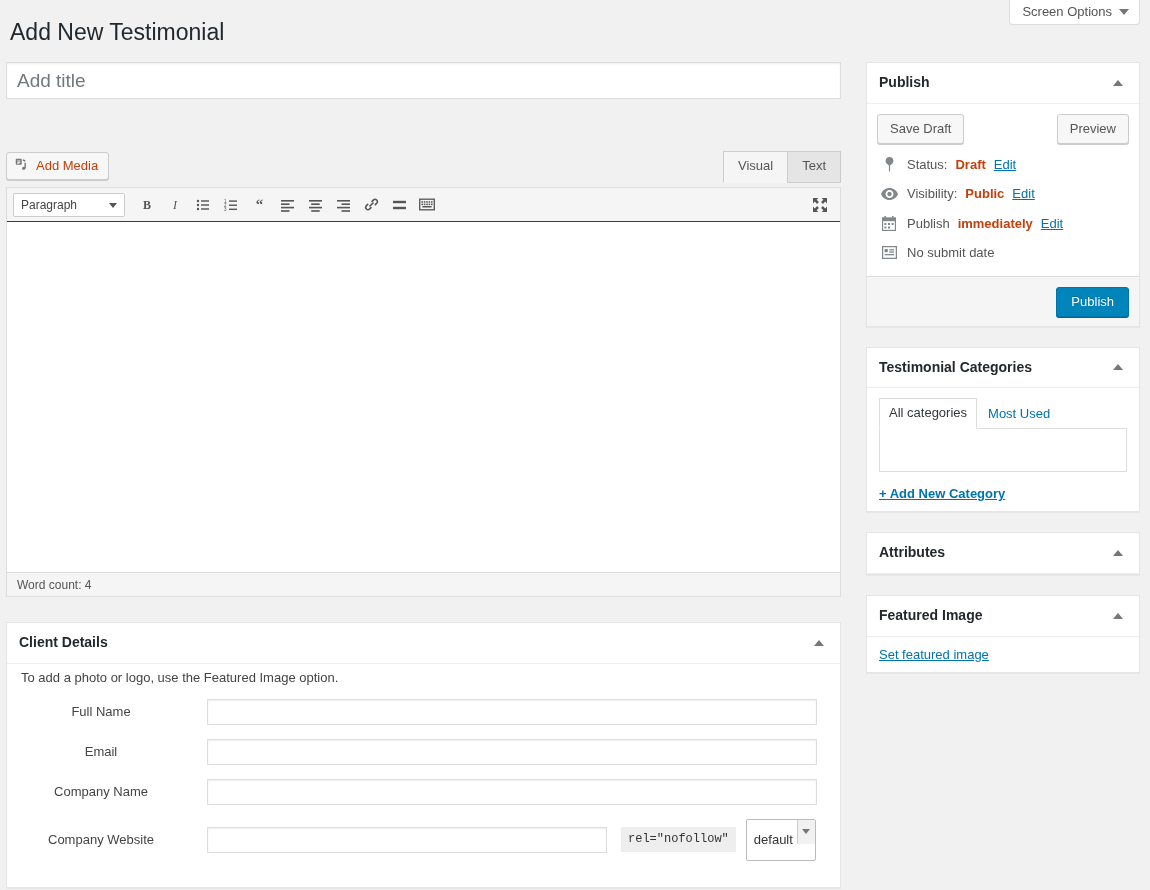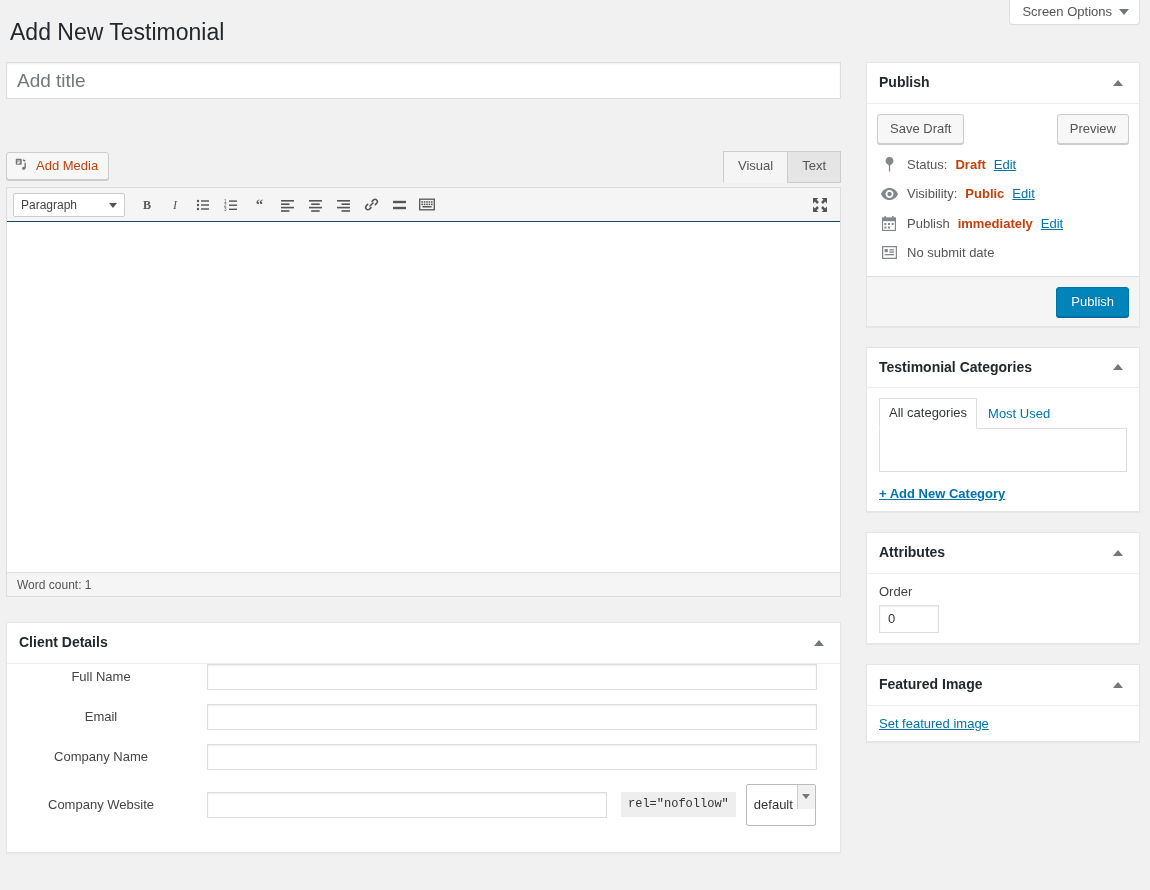--- a/index.html
+++ b/index.html
@@ -493,34 +493,35 @@
                 <path d="M15 1v5.4l-1.8-1.8-2.3 2.3L9.1 5.1l2.3-2.3L9.6 1z"></path>
                 <path d="M1 15h5.4l-1.8-1.8 2.3-2.3-1.8-1.8-2.3 2.3L1 9.6z"></path>
                 <path d="M15 15V9.6l-1.8 1.8-2.3-2.3-1.8 1.8 2.3 2.3L9.6 15z"></path>
               </g>
             </svg>
           </span>
         </div>
 
         <div class="ed-area"></div>
 
-        <div class="ed-status">Word count: 1</div>
+        <div class="ed-status">Word count: 4</div>
       </div>
     </div>
 
     
     <div class="client-box">
       <div class="metabox">
         <div class="mb-head">
           <span>Client Details</span>
           <span class="mb-toggle">
             <span class="caret-up"></span>
           </span>
         </div>
         <div class="mb-body" style="padding:0;">
+          <div class="cd-note">To add a photo or logo, use the Featured Image option.</div>
           <div class="cd-rows">
 
             <div class="cd-row">
               <div class="cd-label">Full Name</div>
               <input class="cd-input wide" type="text" style="">
             </div>
 
             <div class="cd-row">
               <div class="cd-label">Email</div>
               <input class="cd-input wide" type="text" style="">
@@ -648,24 +649,20 @@
       </div>
     </div>
 
     <div class="metabox">
       <div class="mb-head">
         <span>Attributes</span>
         <span class="mb-toggle">
           <span class="caret-up"></span>
         </span>
       </div>
-      <div class="mb-body">
-        <div class="attr-label">Order</div>
-        <input class="order-input" type="text" value="0" style="">
-      </div>
     </div>
 
     <div class="metabox">
       <div class="mb-head">
         <span>Featured Image</span>
         <span class="mb-toggle">
           <span class="caret-up"></span>
         </span>
       </div>
       <div class="mb-body">

